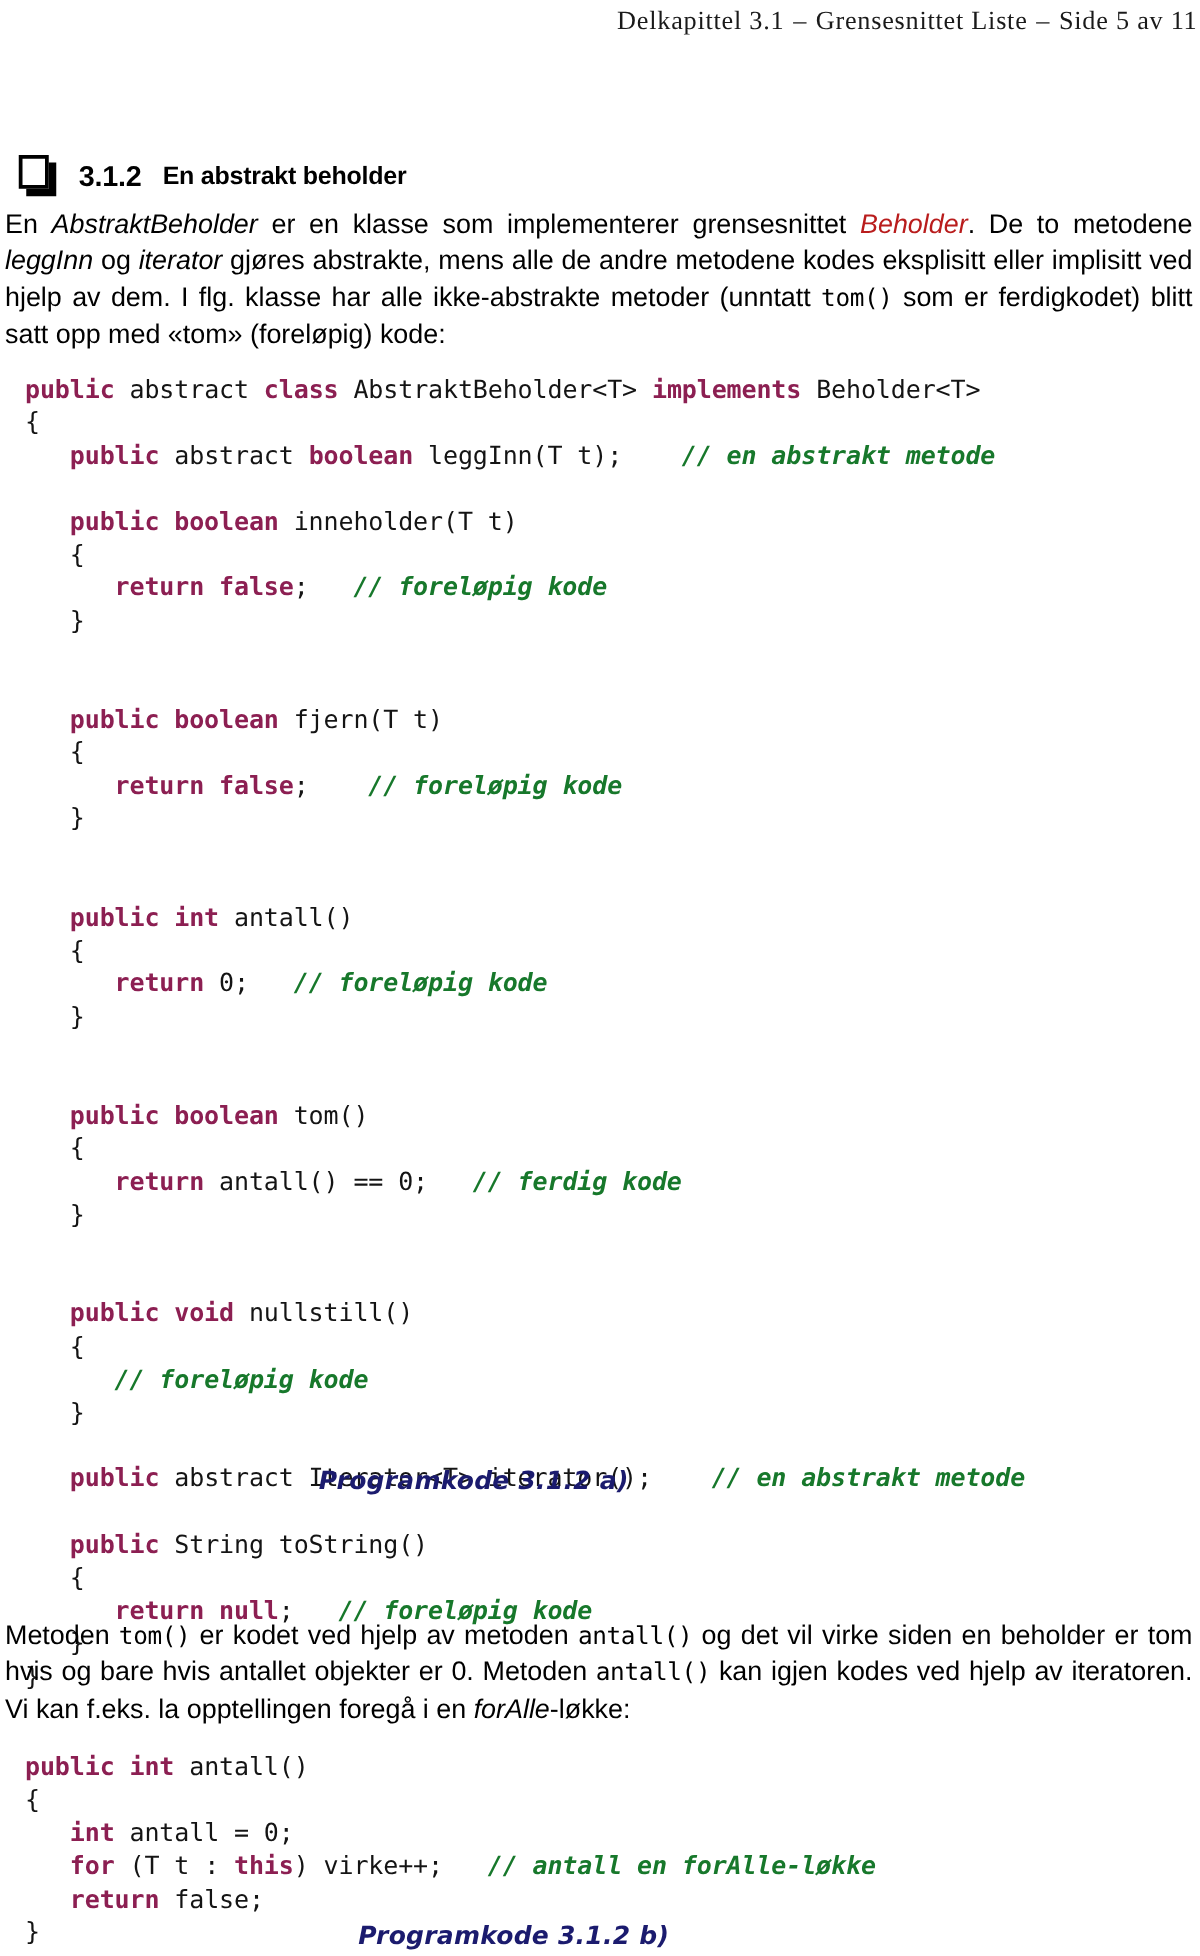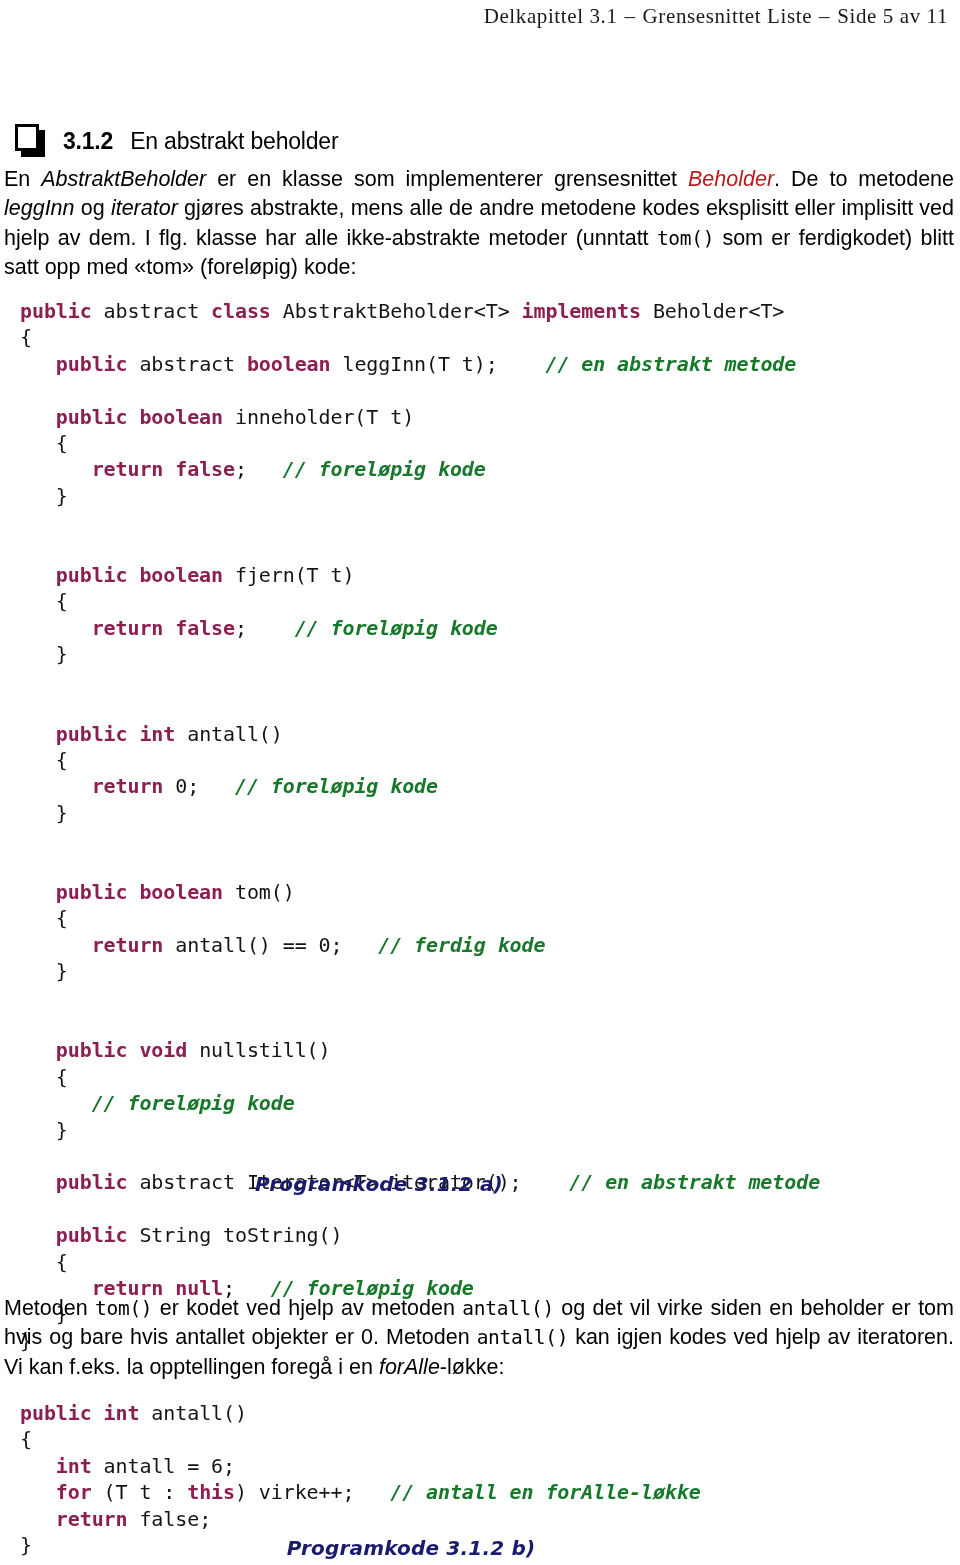--- a/index.html
+++ b/index.html
@@ -16,21 +16,21 @@
     overflow: hidden;
   }
 
   
   .running-head {
     position: absolute;
     top: 4px;
     left: 0;
     width: 960px;
     text-align: right;
-    padding-right: 12px;
+    padding-right: 2px;
     box-sizing: border-box;
     font-family: "Liberation Serif", "DejaVu Serif", serif;
     font-size: 21px;
     letter-spacing: 0.6px;
     color: #1a1a1a;
     white-space: nowrap;
   }
   .running-head .sep { padding: 0 7px; }
 
   
@@ -67,22 +67,22 @@
     background: #ffffff;
     border: 3px solid #000000;
     box-sizing: border-box;
   }
   .heading-num {
     font-size: 23px;
     font-weight: bold;
     letter-spacing: -0.2px;
   }
   .heading-text {
-    font-size: 23px;
-    font-weight: normal;
+    font-size: 20px;
+    font-weight: bold;
     margin-left: 17px;
     letter-spacing: -0.2px;
   }
 
   
   .para {
     position: absolute;
     left: 4px;
     width: 950px;
     font-size: 21.5px;
@@ -193,17 +193,17 @@
 <span><span class="pl">   {</span></span>
 <span><span class="pl">      </span><span class="kw">return null</span><span class="pl">;   </span><span class="cm">// foreløpig kode</span></span>
 <span><span class="pl">   }</span></span>
 <span><span class="pl">}</span></span></pre>
 <div class="caption cap-a">Programkode 3.1.2 a)</div>
 
 <p class="para p-mid"><span>Metoden </span><span class="code-inline">tom()</span><span> er kodet ved hjelp av metoden </span><span class="code-inline">antall()</span><span> og det vil virke siden en beholder er tom hvis og bare hvis antallet objekter er 0. Metoden </span><span class="code-inline">antall()</span><span> kan igjen kodes ved hjelp av iteratoren. Vi kan f.eks. la opptellingen foregå i en </span><i>forAlle</i><span>-løkke:</span></p>
 
 <pre class="code block-b"><span><span class="kw">public int</span><span class="pl"> antall()</span></span>
 <span><span class="pl">{</span></span>
-<span><span class="pl">   </span><span class="kw">int</span><span class="pl"> antall = 6;</span></span>
+<span><span class="pl">   </span><span class="kw">int</span><span class="pl"> antall = 0;</span></span>
 <span><span class="pl">   </span><span class="kw">for</span><span class="pl"> (T t : </span><span class="kw">this</span><span class="pl">) virke++;   </span><span class="cm">// antall en forAlle-løkke</span></span>
 <span><span class="pl">   </span><span class="kw">return</span><span class="pl"> false;</span></span>
 <span><span class="pl">}</span></span></pre>
 <div class="caption cap-b">Programkode 3.1.2 b)</div>
 
 </body></html>

